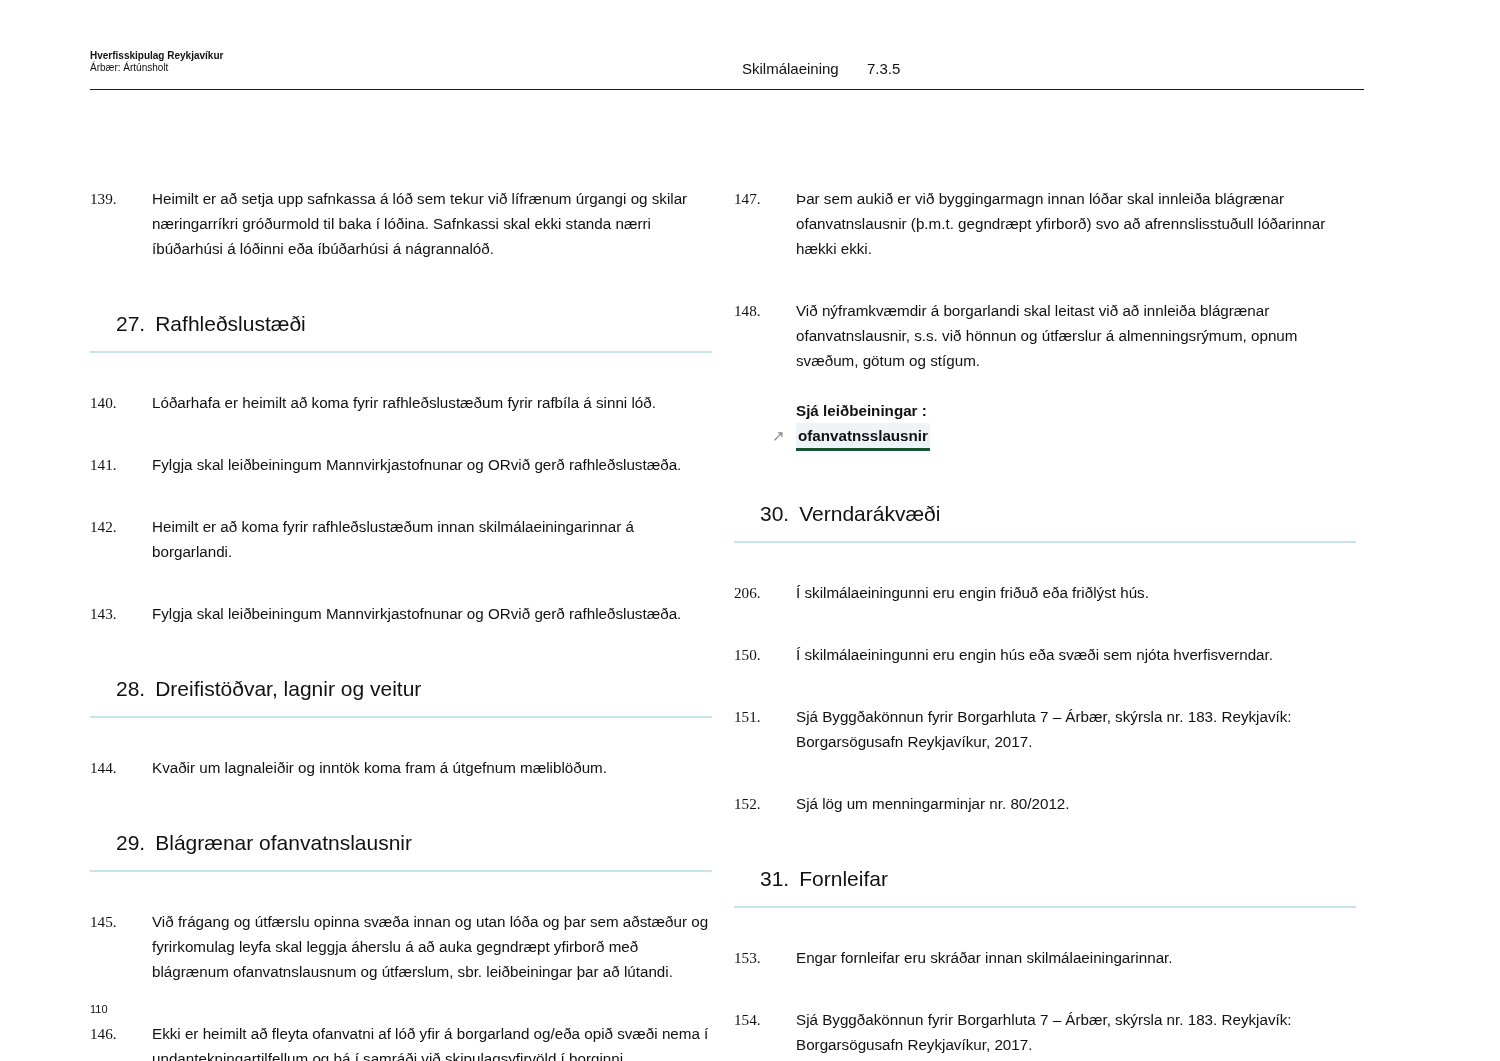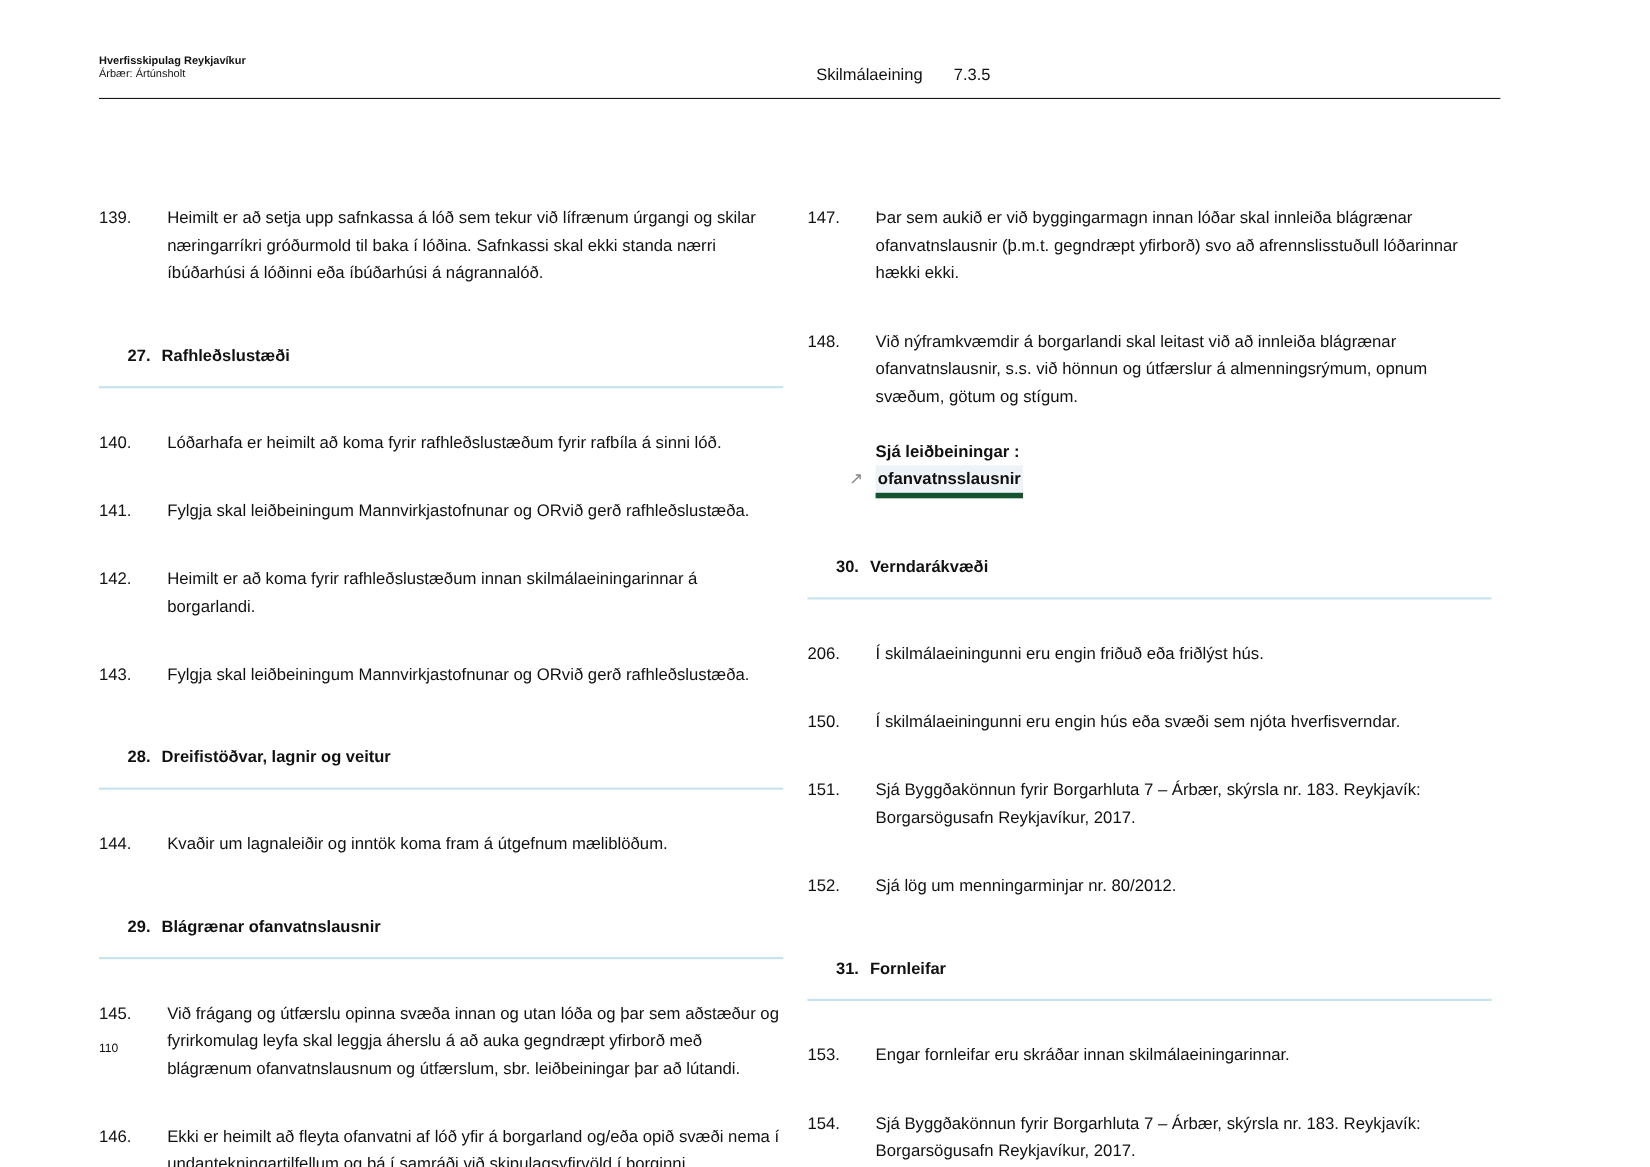--- a/index.html
+++ b/index.html
@@ -11,33 +11,33 @@
     .header-left .doc-title { font-weight: bold; }
     .header-right { position: absolute; left: 742px; top: 63px; font-size: 15px; line-height: 12px; }
     .header-right .code { position: absolute; left: 125px; top: 0; white-space: nowrap; }
     .header-rule { position: absolute; left: 90px; top: 89px; width: 1274px; height: 1px; background: #1a1a1a; }
 
     .col { position: absolute; width: 622px; }
     .col.left { left: 90px; top: 149px; }
     .col.right { left: 734px; top: 149px; }
 
     .item { position: relative; font-size: 15.2px; line-height: 25px; padding-left: 62px; }
-    .item .num { position: absolute; left: 0; top: 0; }
+    .item .num { position: absolute; left: 0; top: 0; font-family: Liberation Serif, serif; }
     .item .text { display: block; margin-top: 37px; }
 
     .section { margin-top: 0; }
-    .section-head { font-size: 15px; font-weight: bold; padding-left: 26px; height: 30px; line-height: 30px; }
+    .section-head { font-size: 21px; font-weight: normal; padding-left: 26px; height: 30px; line-height: 30px; }
     .section-head .sec-num { margin-right: 10px; }
     .section-rule { height: 2px; background: #c7e4ee; margin-top: 12px; margin-bottom: 10px; }
 
     .see-also { padding-left: 62px; font-size: 15.2px; line-height: 25px; font-weight: bold; position: relative; }
-    .see-link { display: inline-block; background: #eef3f8; padding: 0 2px; border-bottom: 5px solid #14532d; cursor: pointer; }
+    .see-link { display: inline-block; background: #eef3f8; padding: 0 2px; border-bottom: 3px solid #14532d; cursor: pointer; }
     .arrow-icon { position: absolute; left: 38px; top: 25px; color: #888888; font-weight: normal; font-size: 15px; }
 
-    .page-number { position: absolute; left: 90px; top: 947px; font-size: 11px; text-align: center; }
+    .page-number { position: absolute; left: 90px; top: 1003px; font-size: 11px; text-align: center; }
   </style>
 </head>
 <body>
 
 <div class="header-left">
   <div class="doc-title">Hverfisskipulag Reykjavíkur</div>
   <div>Árbær: Ártúnsholt</div>
 </div>
 <div class="header-right">
   <span>Skilmálaeining</span>

